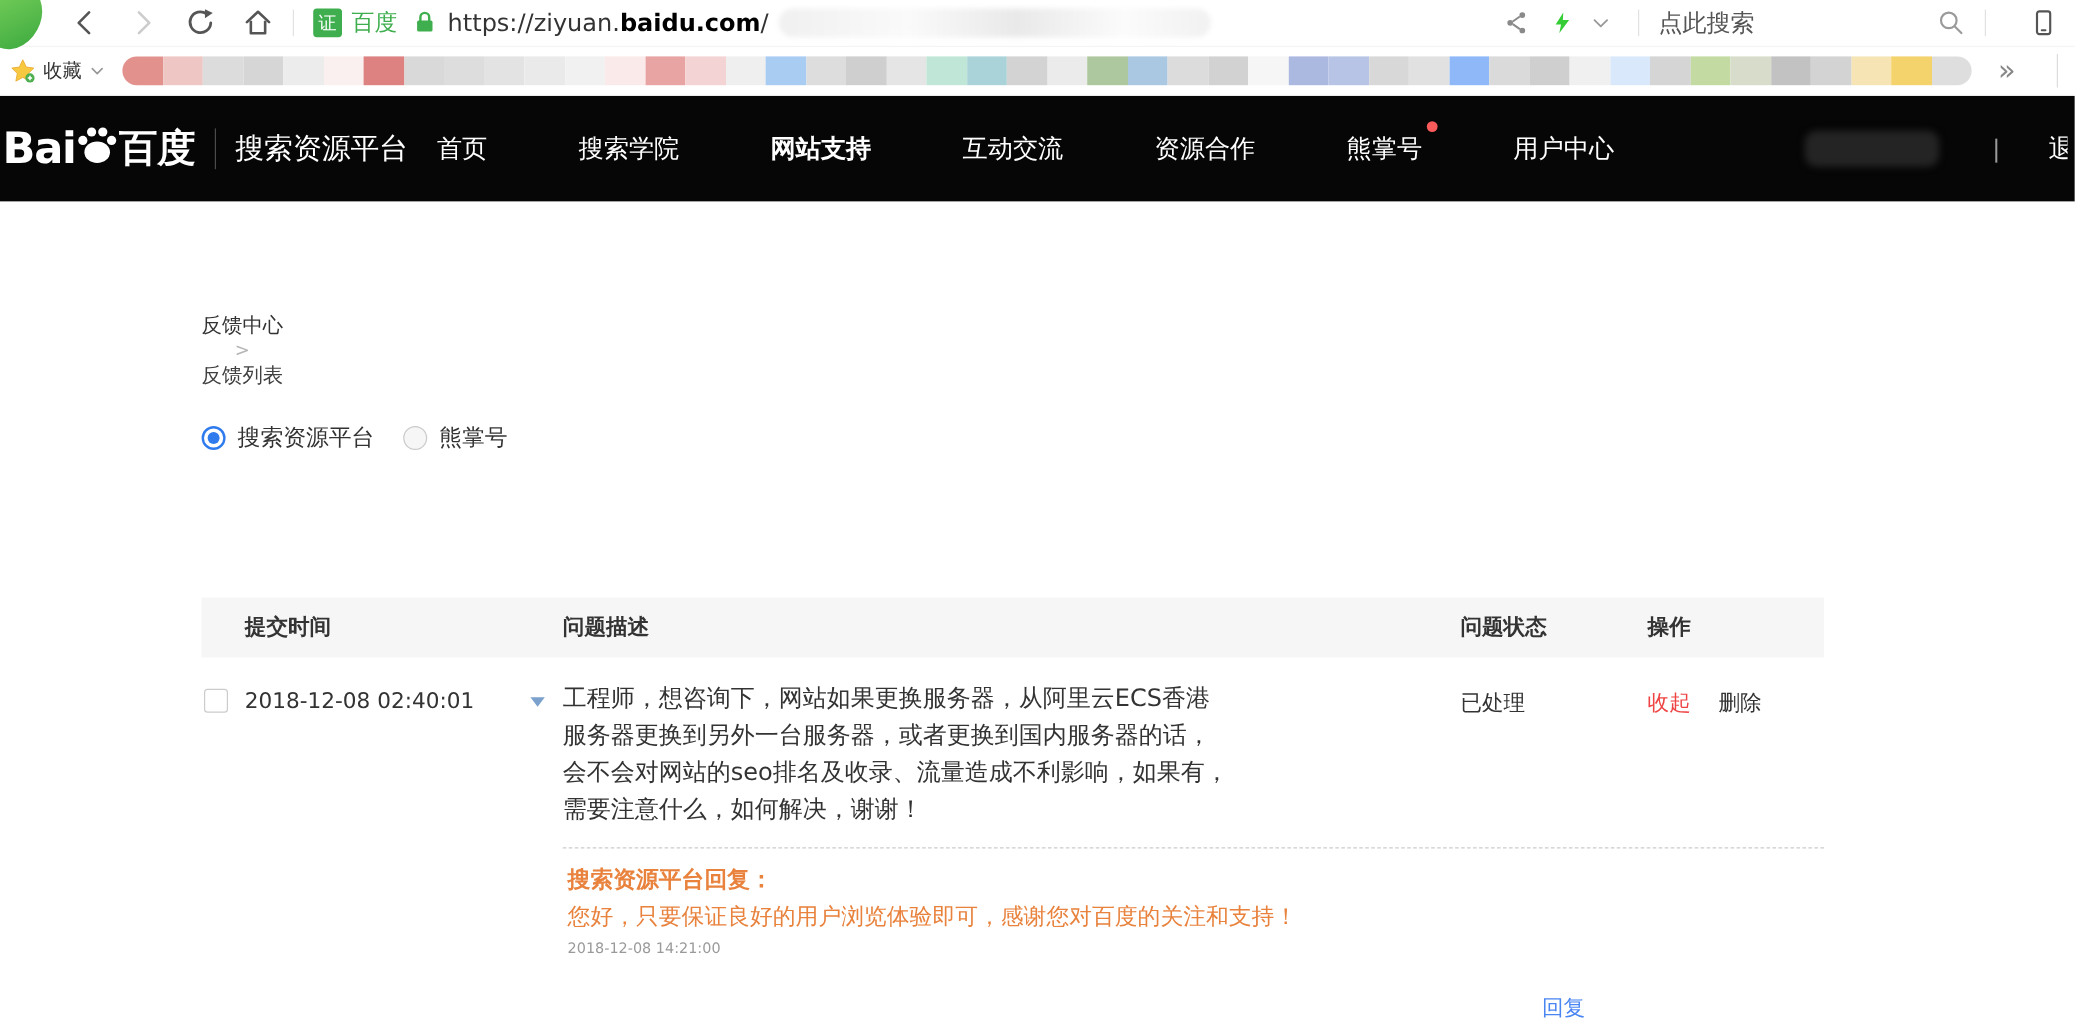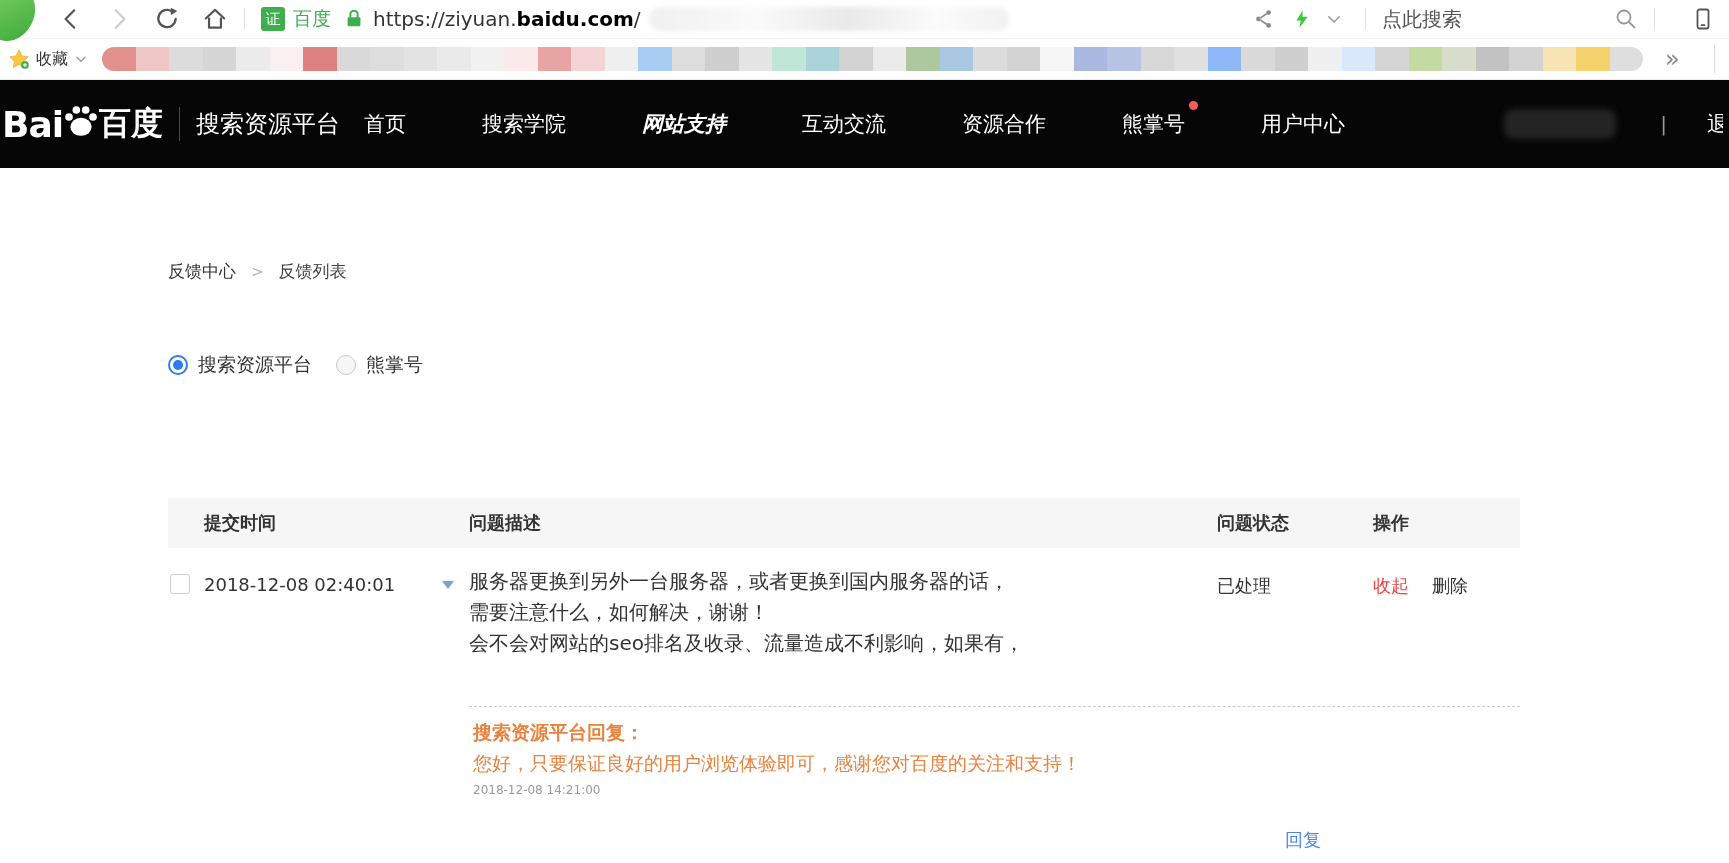--- a/index.html
+++ b/index.html
@@ -50,31 +50,31 @@
   .navbar { height: 88px; background: #060606; display: flex; align-items: center; }
   .logo { display: flex; align-items: center; margin-left: 2px; cursor: pointer; }
   .logo-latin { color: #fff; font-size: 36px; font-weight: 700; letter-spacing: -1px; }
   .paw-icon { width: 40px; height: 40px; margin: -6px -2px 0; }
   .logo-cn { color: #fff; font-size: 32px; font-weight: 700; }
   .logo-sep { width: 1px; height: 34px; background: #4a4a4a; margin: 0 16px; }
   .platform-name { color: #fff; font-size: 24px; }
   .nav-items { display: flex; align-items: center; margin-left: 24px; }
   .nav-item { color: #fff; font-size: 21px; margin-left: 76px; cursor: pointer; position: relative; white-space: nowrap; }
   .nav-item:first-child { margin-left: 0; }
-  .nav-item.active { font-weight: 700; font-style: italic; }
+  .nav-item.active { font-weight: 700; }
   .badge-dot { position: absolute; top: -9px; right: -13px; width: 9px; height: 9px; border-radius: 50%; }
   .user-area { margin-left: auto; display: flex; align-items: center; margin-right: 6px; }
   .user-redacted { width: 112px; height: 30px; background: #242424; border-radius: 10px;
     filter: blur(3px); margin-right: 44px; }
   .user-sep { color: #9a9a9a; font-size: 20px; margin-right: 40px; }
   .logout-clip { width: 16px; overflow: hidden; color: #fff; font-size: 21px; white-space: nowrap; cursor: pointer; }
   
   .content { position: relative; height: 695px; background: #fff; }
   .breadcrumb { position: absolute; left: 168px; top: 92px; display: flex; align-items: center;
-    font-size: 17px; }
+    font-size: 17px; flex-direction: column; }
   .crumb-current { color: #333; cursor: pointer; }
   .crumb-sep { color: #b5b5b5; margin: 0 15px; font-size: 15px; }
   .crumb-last { color: #404040; }
   .radio-row { position: absolute; left: 168px; top: 184px; display: flex; align-items: center; }
   .radio-outer { width: 20px; height: 20px; border-radius: 50%; position: relative; cursor: pointer; flex: none; }
   .radio-outer.sel { border: 2px solid #2f7bee; background: #fff; }
   .radio-outer.sel::after { content: ""; position: absolute; left: 3px; top: 3px; width: 10px; height: 10px;
     border-radius: 50%; background: #2f7bee; }
   .radio-outer.unsel { border: 1px solid #c9c9c9; background: #f6f6f6; }
   .radio-label { font-size: 19px; color: #333; margin-left: 10px; cursor: pointer; }
@@ -277,23 +277,24 @@
       <span class="th th2">问题描述</span>
       <span class="th th3">问题状态</span>
       <span class="th th4">操作</span>
     </div>
 
     <div class="t-row">
       <span class="row-checkbox"></span>
       <span class="row-time">2018-12-08 02:40:01</span>
       <span class="row-caret"></span>
       <div class="row-question">
+        <div>工程师，想咨询下，网站如果更换服务器，从阿里云ECS香港</div>
         <div>服务器更换到另外一台服务器，或者更换到国内服务器的话，</div>
+        <div>会不会对网站的seo排名及收录、流量造成不利影响，如果有，</div>
         <div>需要注意什么，如何解决，谢谢！</div>
-        <div>会不会对网站的seo排名及收录、流量造成不利影响，如果有，</div>
       </div>
       <span class="row-status">已处理</span>
       <span class="action-collapse" style="color: #ef4444;">收起</span>
       <span class="action-delete">删除</span>
       <div class="reply-divider"></div>
       <span class="reply-title" style="color: rgb(232, 130, 61);">搜索资源平台回复：</span>
       <span class="reply-text" style="color: rgb(232, 130, 61);">您好，只要保证良好的用户浏览体验即可，感谢您对百度的关注和支持！</span>
       <span class="reply-time">2018-12-08 14:21:00</span>
       <span class="reply-link" style="color: rgb(74, 134, 242);">回复</span>
     </div>

